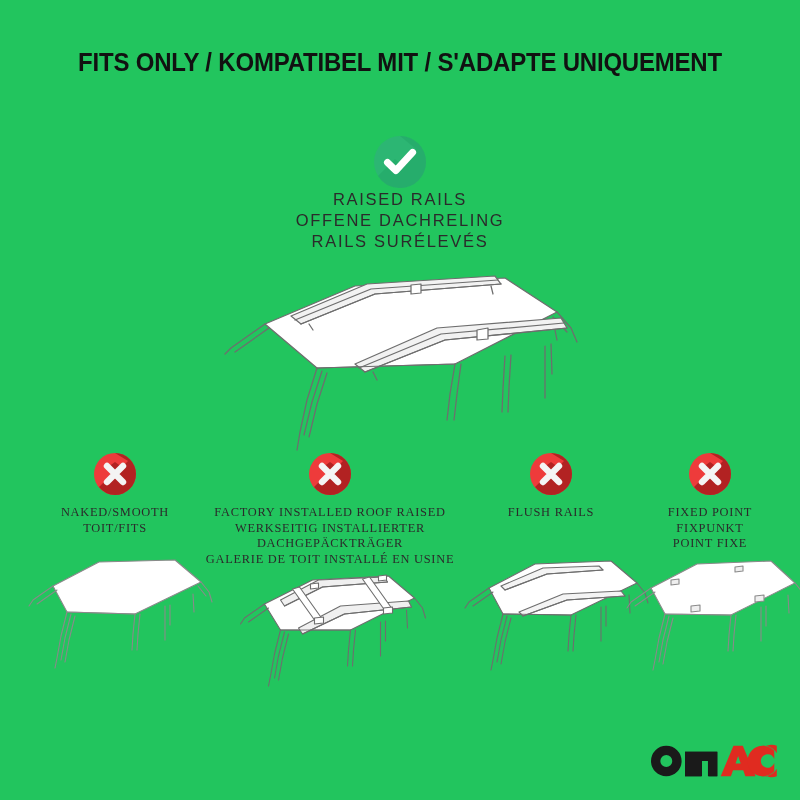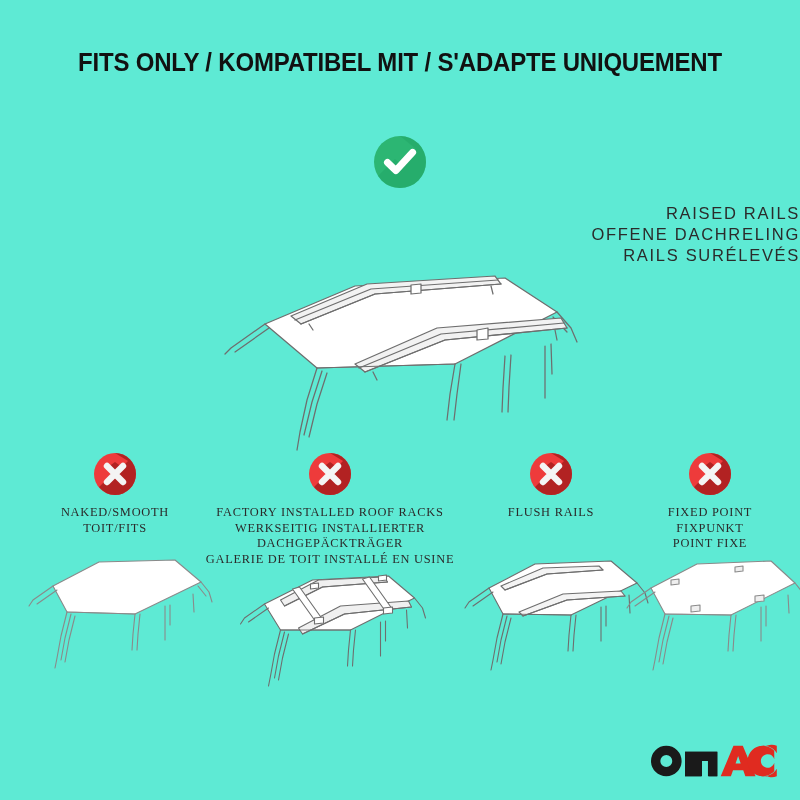--- a/index.html
+++ b/index.html
@@ -13,21 +13,21 @@
     font-family: "Liberation Sans", sans-serif;
     color: #1a1a1a;
     overflow: hidden;
     position: relative;
   }
 
   .page {
     position: relative;
     width: 800px;
     height: 800px;
-    background: #5eead4;
+    background: #22c55e;
   }
 
   
   .header {
     position: absolute;
     top: 48px;
     left: 0;
     width: 800px;
     text-align: center;
   }
@@ -53,22 +53,20 @@
 
   .badge {
     width: 54px;
     height: 54px;
     margin: 0 auto;
     position: relative;
   }
   .badge svg { display: block; width: 54px; height: 54px; }
 
   .primary-labels {
-    margin-top: 14px;
-    text-align: right;
   }
   .primary-labels .line {
     font-size: 16.5px;
     letter-spacing: 1.7px;
     line-height: 21px;
     color: #2b2b2b;
     font-weight: normal;
     white-space: nowrap;
   }
 
@@ -250,21 +248,21 @@
 
     <div class="option opt-1">
       <div class="option-badge">
         <svg viewBox="0 0 44 44" xmlns="http://www.w3.org/2000/svg">
           <circle cx="22" cy="22" r="21" fill="#ee3b3b"></circle>
           <path d="M22 1 A21 21 0 0 1 22 43 A21 21 0 0 1 6 35 L15 26 L22 22 L15 15 L22 10 L29 15 L35 9 Z" fill="#9e1b1b" opacity="0.75"></path>
           <path d="M14 14 L30 30 M30 14 L14 30" stroke="#f4f4f4" stroke-width="6.4" stroke-linecap="round"></path>
         </svg>
       </div>
       <div class="option-labels">
-        <div class="line">FACTORY INSTALLED ROOF RACKS</div>
+        <div class="line">FACTORY INSTALLED ROOF RAISED</div>
         <div class="line">WERKSEITIG INSTALLIERTER</div>
         <div class="line">DACHGEPÄCKTRÄGER</div>
         <div class="line">GALERIE DE TOIT INSTALLÉ EN USINE</div>
       </div>
       <div class="option-art">
         <svg width="215" height="130" viewBox="0 0 215 130" xmlns="http://www.w3.org/2000/svg">
           <g fill="none" stroke="#6e6e6e" stroke-width="1.1" stroke-linejoin="round" stroke-linecap="round">
             <path d="M42 40 L90 16 L166 12 L192 34 L128 66 L58 66 Z" fill="#ffffff"></path>
             <path d="M42 40 L22 54 L18 60"></path>
             <path d="M46 44 L26 58"></path>

